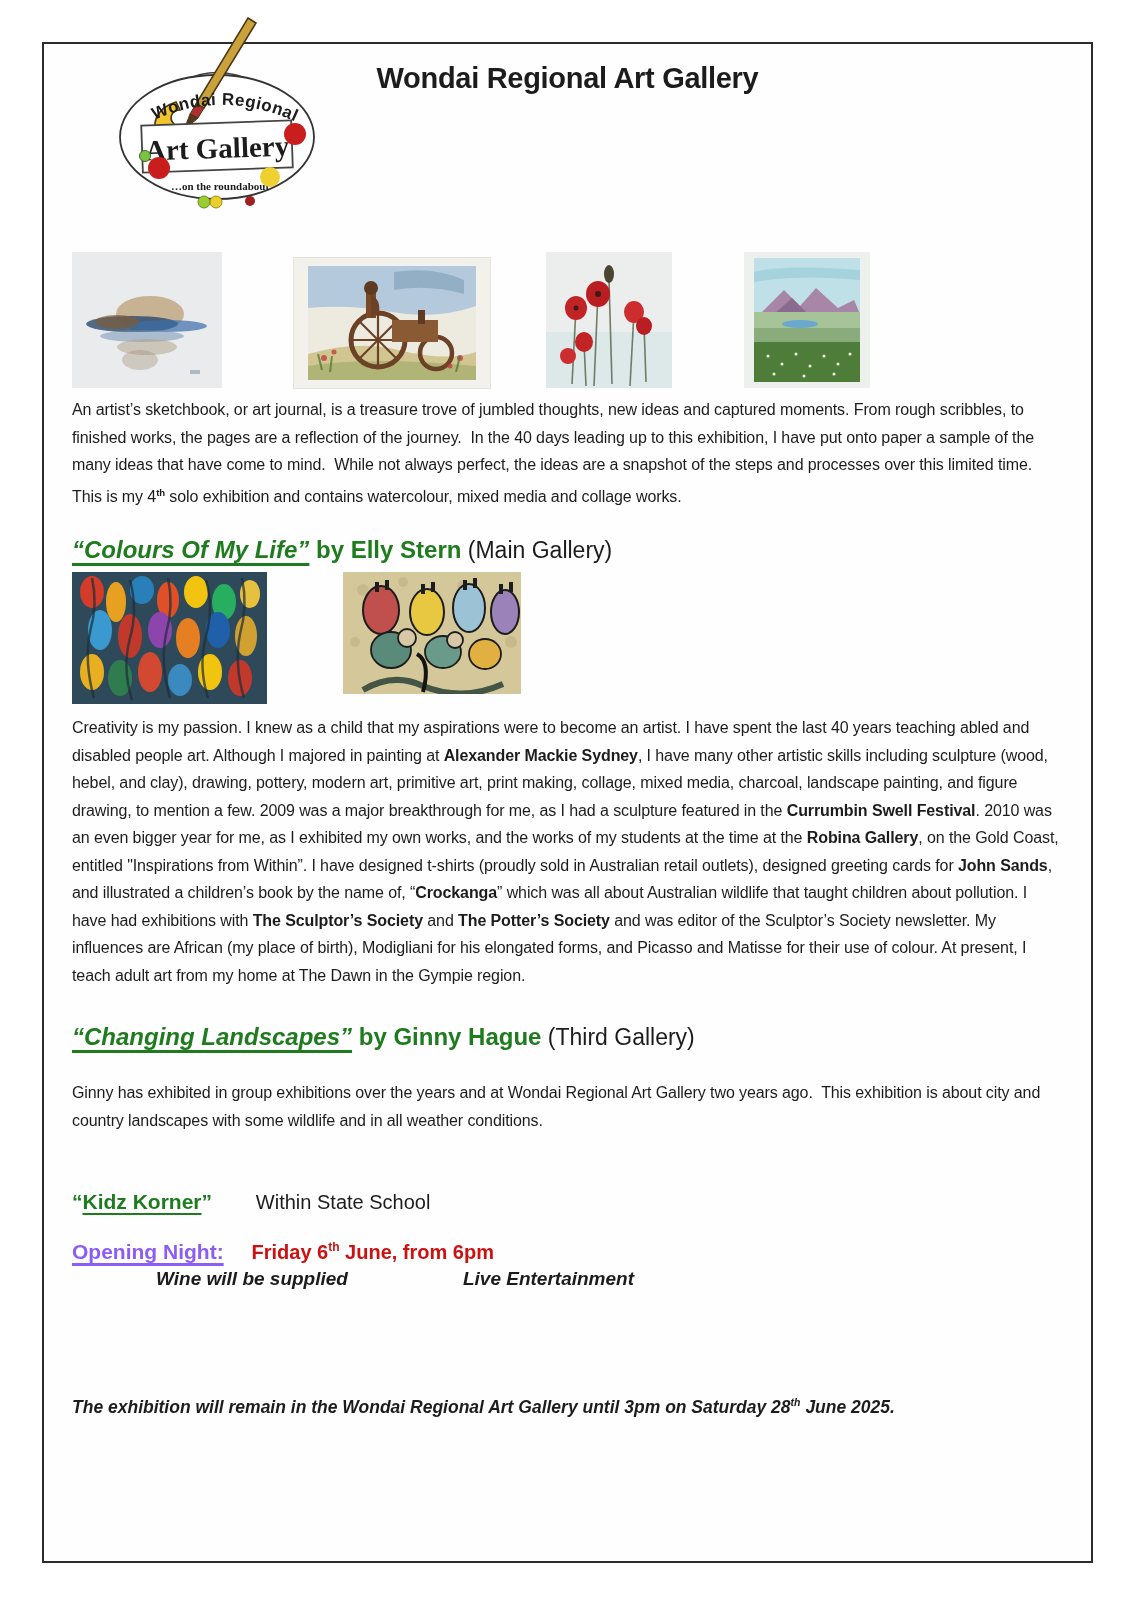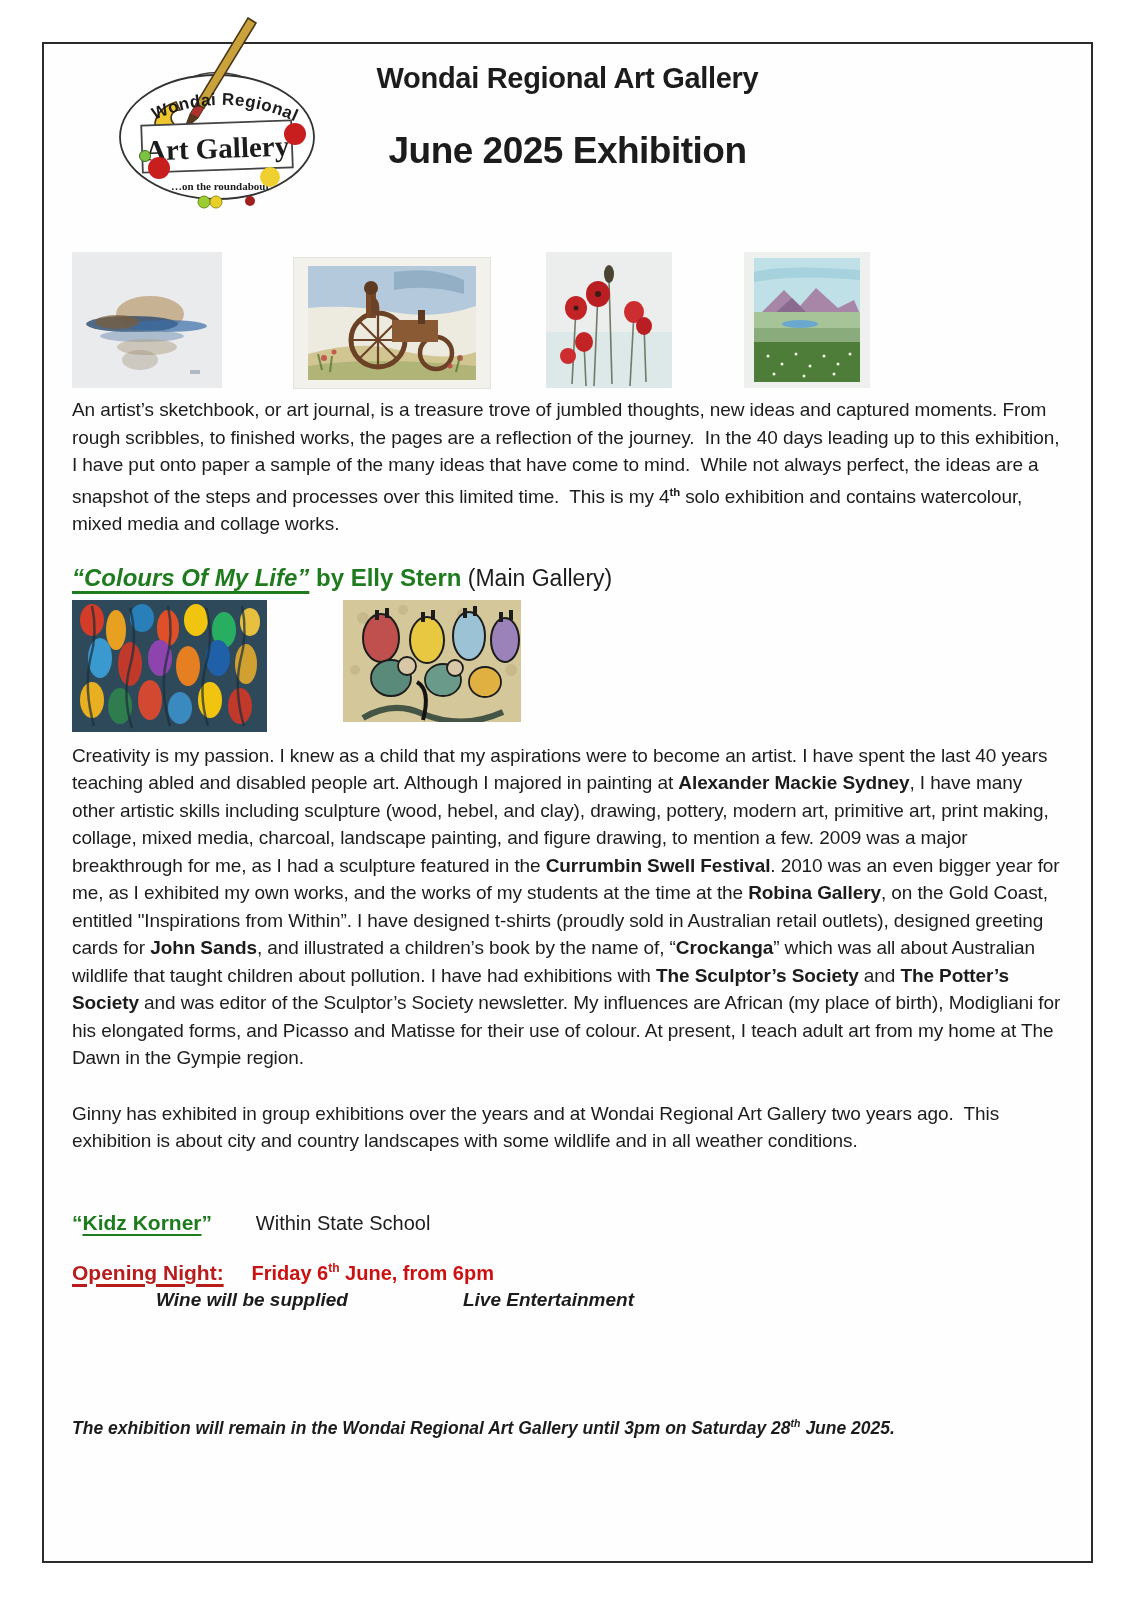--- a/index.html
+++ b/index.html
@@ -13,34 +13,34 @@
   .intro{position:absolute;left:0;right:0;top:158px;text-align:center;font-size:20px;font-style:italic;}
   
   .sec-title{font-size:24px;font-weight:bold;margin:0;}
   .quoted{color:#1e7b1e;font-style:italic;text-decoration:underline;text-decoration-thickness:2.5px;text-underline-offset:5px;}
   .byline{color:#1e7b1e;}
   .gallery{color:#1c1c1c;font-weight:normal;font-size:23px;}
   .h1{margin-top:8px;}
   .h2{margin-top:26px;}
   .h3{margin-top:34px;}
   
-  .para{font-size:19px;line-height:27.5px;white-space:pre-wrap;margin:8px 0 0 0;max-width:992px;letter-spacing:-0.1px;}
+  .para{font-size:16px;line-height:27.5px;white-space:pre-wrap;margin:8px 0 0 0;max-width:992px;letter-spacing:-0.1px;}
   .bold{font-weight:bold;}
   sup{font-size:60%;vertical-align:super;font-weight:bold;}
   
   .artrow{display:flex;align-items:flex-start;margin-top:8px;}
   .art{flex:none;background:#eef0f0;}
   .paper{background:#f5f4f1;box-shadow:0 0 0 1px #e2e2df;}
   
   .kidz{margin-top:56px;font-size:21px;}
   .kidz-title{color:#1e7b1e;font-weight:bold;}
   .kidz-title .u{text-decoration:underline;text-decoration-thickness:2px;text-underline-offset:4px;}
   .kidz-school{margin-left:38px;font-size:20px;color:#1c1c1c;}
   .opening{margin-top:26px;font-size:21px;}
-  .open-label{color:#b91c1c;font-weight:bold;text-decoration:underline;text-decoration-thickness:2.5px;text-underline-offset:4px;}
+  .open-label{color:#8b5cf6;font-weight:bold;text-decoration:underline;text-decoration-thickness:2.5px;text-underline-offset:4px;}
   .open-when{color:#cc1111;font-weight:bold;margin-left:22px;font-size:20px;}
   .open-sub{margin-left:184px;font-size:19px;font-style:italic;font-weight:bold;line-height:29px;}
   .open-sub .gap{display:inline-block;width:115px;}
   .wine-line{margin-left:84px;}
   
   .footer{margin-top:42px;font-size:17.5px;font-style:italic;font-weight:bold;line-height:27px;white-space:pre-wrap;}
 </style>
 </head>
 <body>
 
@@ -72,21 +72,20 @@
 
       <circle cx="47" cy="112" r="5.5" fill="#7cc242" stroke="#3c6e1e" stroke-width="1"></circle>
       <circle cx="61" cy="124" r="11" fill="#c81e1e"></circle>
       <circle cx="197" cy="90" r="11" fill="#c81e1e"></circle>
       <circle cx="172" cy="133" r="10" fill="#f0d030"></circle>
       <circle cx="106" cy="158" r="6" fill="#9acd32" stroke="#6a8a1a" stroke-width="1"></circle>
       <circle cx="118" cy="158" r="6" fill="#e8d028" stroke="#9a8a1a" stroke-width="1"></circle>
       <circle cx="152" cy="157" r="5" fill="#a02020"></circle>
     </svg>
     <div class="title">Wondai Regional Art Gallery</div>
-    <div class="subtitle">June 2025 Exhibition</div>
   </div>
 
 
   <div class="artrow">
 
     <svg class="art" width="150" height="136" viewBox="0 0 150 136" xmlns="http://www.w3.org/2000/svg">
       <rect width="150" height="136" fill="#e9ebec"></rect>
       <ellipse cx="78" cy="62" rx="34" ry="18" fill="#b89a6e" opacity="0.7"></ellipse>
       <ellipse cx="60" cy="72" rx="46" ry="8" fill="#2b4a6f" opacity="0.8"></ellipse>
       <ellipse cx="95" cy="74" rx="40" ry="6" fill="#3a6ea8" opacity="0.7"></ellipse>
@@ -248,20 +247,21 @@
         <circle cx="64" cy="66" r="9" fill="#d8c8a8"></circle>
           <circle cx="112" cy="68" r="8" fill="#d8c8a8"></circle>
       </g>
       <path d="M20,118 q30,-18 60,-4 q40,16 80,-2" stroke="#203830" stroke-width="6" fill="none" opacity="0.8"></path>
       <path d="M80,120 q8,-30 -6,-38" stroke="#141414" stroke-width="4" fill="none"></path>
     </svg>
   </div>
 
   <p class="para" style="margin-top:10px;"><span>Creativity is my passion. I knew as a child that my aspirations were to become an artist. I have spent the last 40 years teaching abled and disabled people art. Although I majored in painting at </span><span class="bold">Alexander Mackie Sydney</span><span>, I have many other artistic skills including sculpture (wood, hebel, and clay), drawing, pottery, modern art, primitive art, print making, collage, mixed media, charcoal, landscape painting, and figure drawing, to mention a few. 2009 was a major breakthrough for me, as I had a sculpture featured in the </span><span class="bold">Currumbin Swell Festival</span><span>. 2010 was an even bigger year for me, as I exhibited my own works, and the works of my students at the time at the </span><span class="bold">Robina Gallery</span><span>, on the Gold Coast, entitled "Inspirations from Within”. I have designed t-shirts (proudly sold in Australian retail outlets), designed greeting cards for </span><span class="bold">John Sands</span><span>, and illustrated a children’s book by the name of, “</span><span class="bold">Crockanga</span><span>” which was all about Australian wildlife that taught children about pollution. I have had exhibitions with </span><span class="bold">The Sculptor’s Society</span><span> and </span><span class="bold">The Potter’s Society</span><span> and was editor of the Sculptor’s Society newsletter. My influences are African (my place of birth), Modigliani for his elongated forms, and Picasso and Matisse for their use of colour. At present, I teach adult art from my home at The Dawn in the Gympie region.</span></p>
 
+  <h2 class="sec-title h3"><span class="quoted">“Changing Landscapes”</span><span class="byline"> by Ginny Hague</span><span class="gallery"> (Third Gallery)</span></h2>
 
   <p class="para" style="margin-top:28px;"><span>Ginny has exhibited in group exhibitions over the years and at Wondai Regional Art Gallery two years ago.  This exhibition is about city and country landscapes with some wildlife and in all weather conditions.</span></p>
 
   <div class="kidz">
     <span class="kidz-title"><span>“</span><span class="u">Kidz Korner</span><span>”</span></span>
     <span class="kidz-school">Within State School</span>
   </div>
 
   <div class="opening">
     <div>

